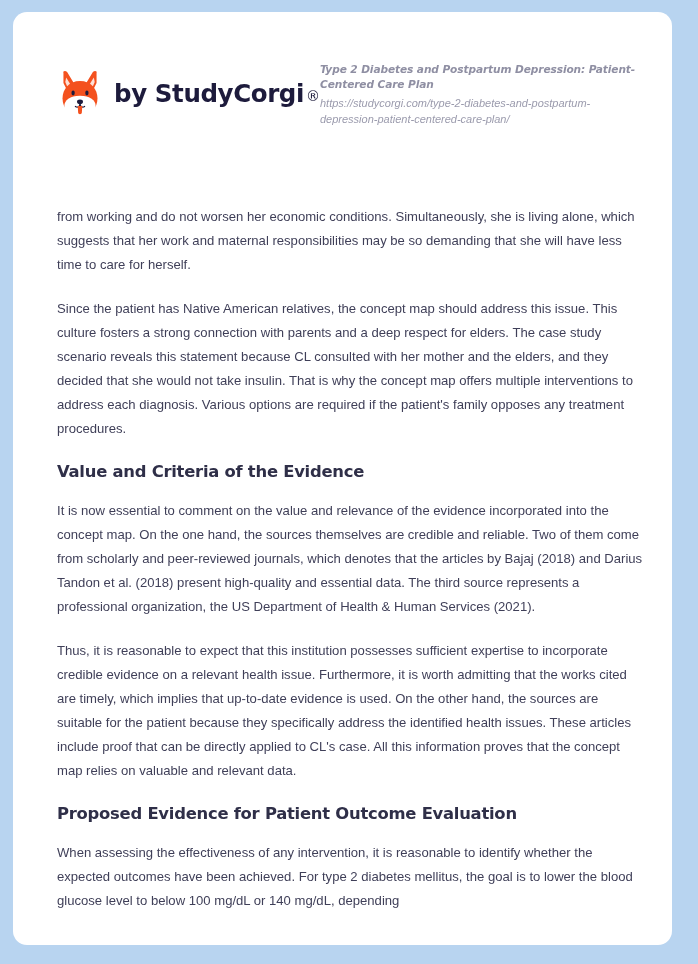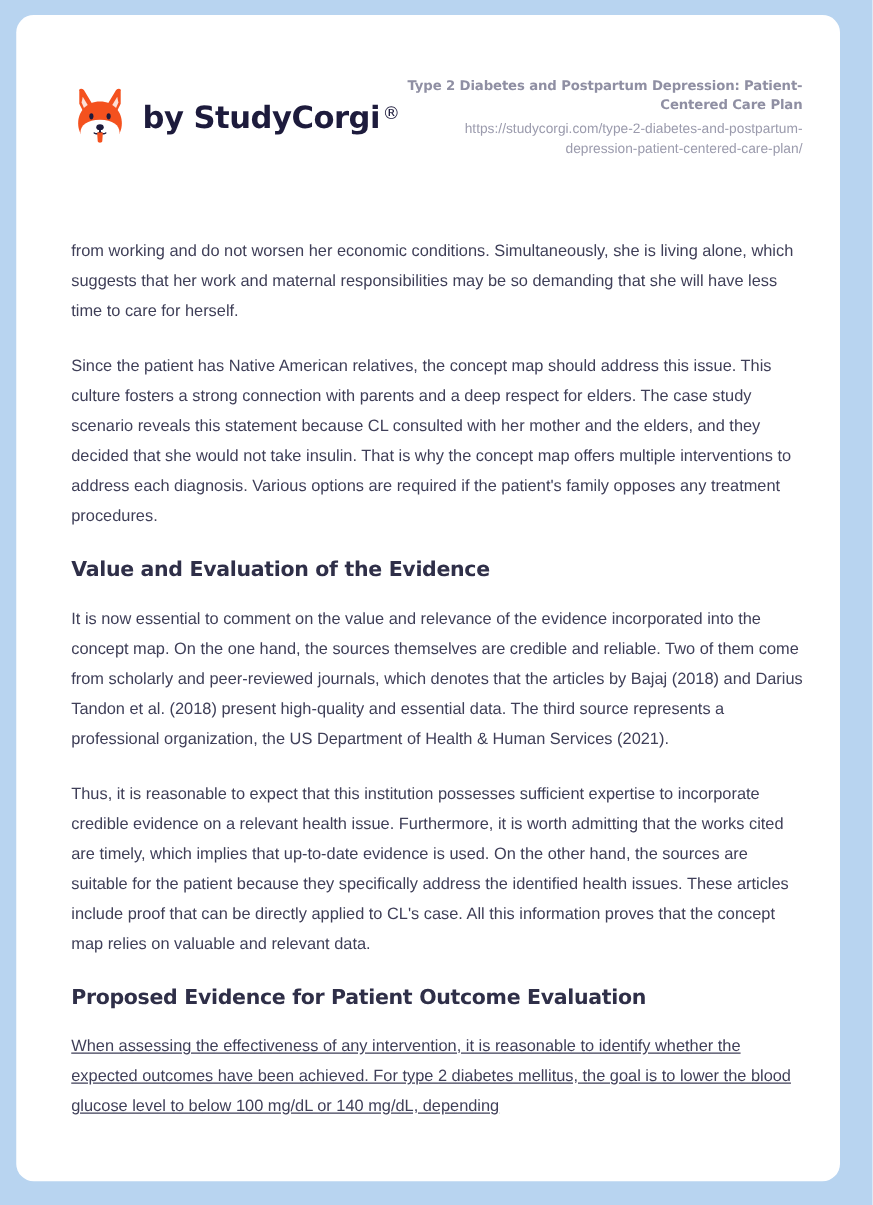--- a/index.html
+++ b/index.html
@@ -43,21 +43,21 @@
 
   .corgi-logo {
     width: 46px;
     height: 48px;
     flex: 0 0 auto;
     display: block;
   }
 
   .brand-wordmark {
     display: flex;
-    align-items: center;
+    align-items: flex-end;
     gap: 2px;
   }
 
   .brand-text {
     font-family: "DejaVu Sans", sans-serif;
     font-size: 24.5px;
     font-weight: 700;
     letter-spacing: -0.4px;
     color: #1d1b3c;
     line-height: 1;
@@ -68,23 +68,24 @@
     font-family: "DejaVu Sans", sans-serif;
     font-size: 14px;
     font-weight: 400;
     color: #1d1b3c;
     line-height: 1;
     position: relative;
     top: -3px;
   }
 
   .header-meta {
-    text-align: right;
+    text-align: left;
     max-width: 332px;
     padding-top: 2px;
+    font-style: italic;
   }
 
   .header-title {
     font-family: "DejaVu Sans", sans-serif;
     font-size: 10.6px;
     font-weight: 700;
     line-height: 1.38;
     color: #8f8fa3;
     letter-spacing: -0.1px;
   }
@@ -95,33 +96,33 @@
     font-size: 11px;
     font-weight: 400;
     line-height: 1.42;
     color: #9b9bad;
     word-break: break-word;
   }
 
   
   .doc-body {
     padding: 0 26px 0 44px;
-    margin-top: 62px;
+    margin-top: 78px;
   }
 
   .doc-body p {
     font-family: "Liberation Sans", sans-serif;
     font-size: 13.1px;
     line-height: 1.83;
     color: #3f3f58;
     margin-bottom: 20px;
     text-align: left;
   }
 
-  .doc-body p:last-child { margin-bottom: 0; text-decoration: underline; }
+  .doc-body p:last-child { margin-bottom: 0; }
 
   .doc-body h2 {
     font-family: "DejaVu Sans", sans-serif;
     font-size: 16.4px;
     font-weight: 700;
     color: #2f2f48;
     letter-spacing: -0.25px;
     margin: 11px 0 17px 0;
     line-height: 1.3;
   }
@@ -166,20 +167,20 @@
     <div class="header-meta">
       <div class="header-title">Type 2 Diabetes and Postpartum Depression: Patient-Centered Care Plan</div>
       <div class="header-url">https://studycorgi.com/type-2-diabetes-and-postpartum-depression-patient-centered-care-plan/</div>
     </div>
 
   </div>
 
   <div class="doc-body">
       <p>from working and do not worsen her economic conditions. Simultaneously, she is living alone, which suggests that her work and maternal responsibilities may be so demanding that she will have less time to care for herself.</p>
       <p>Since the patient has Native American relatives, the concept map should address this issue. This culture fosters a strong connection with parents and a deep respect for elders. The case study scenario reveals this statement because CL consulted with her mother and the elders, and they decided that she would not take insulin. That is why the concept map offers multiple interventions to address each diagnosis. Various options are required if the patient's family opposes any treatment procedures.</p>
-      <h2>Value and Evaluation of the Evidence</h2>
+      <h2>Value and Criteria of the Evidence</h2>
       <p>It is now essential to comment on the value and relevance of the evidence incorporated into the concept map. On the one hand, the sources themselves are credible and reliable. Two of them come from scholarly and peer-reviewed journals, which denotes that the articles by Bajaj (2018) and Darius Tandon et al. (2018) present high-quality and essential data. The third source represents a professional organization, the US Department of Health &amp; Human Services (2021).</p>
       <p>Thus, it is reasonable to expect that this institution possesses sufficient expertise to incorporate credible evidence on a relevant health issue. Furthermore, it is worth admitting that the works cited are timely, which implies that up-to-date evidence is used. On the other hand, the sources are suitable for the patient because they specifically address the identified health issues. These articles include proof that can be directly applied to CL's case. All this information proves that the concept map relies on valuable and relevant data.</p>
       <h2>Proposed Evidence for Patient Outcome Evaluation</h2>
       <p>When assessing the effectiveness of any intervention, it is reasonable to identify whether the expected outcomes have been achieved. For type 2 diabetes mellitus, the goal is to lower the blood glucose level to below 100 mg/dL or 140 mg/dL, depending</p>
     </div>
 
 </div>
 
 </body></html>

